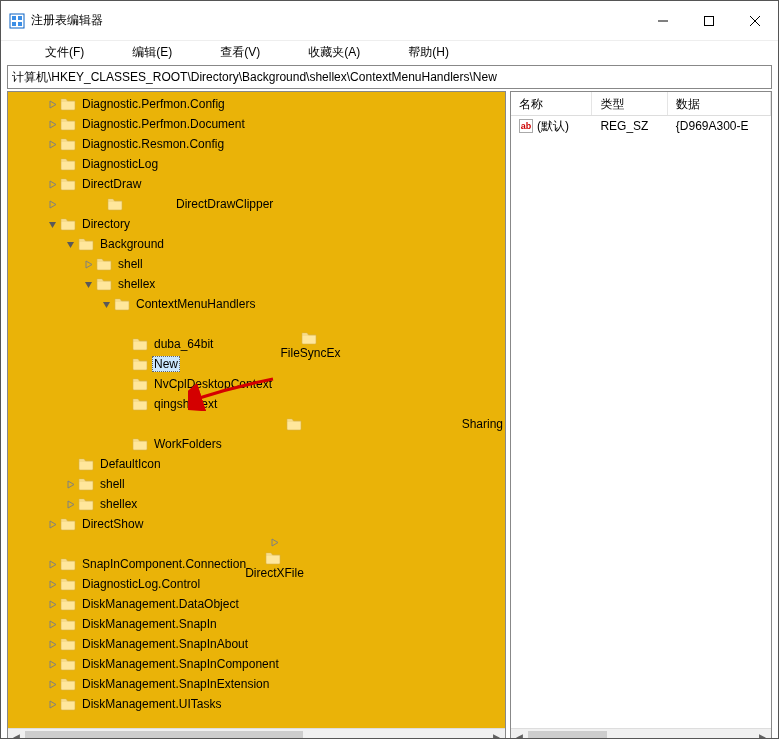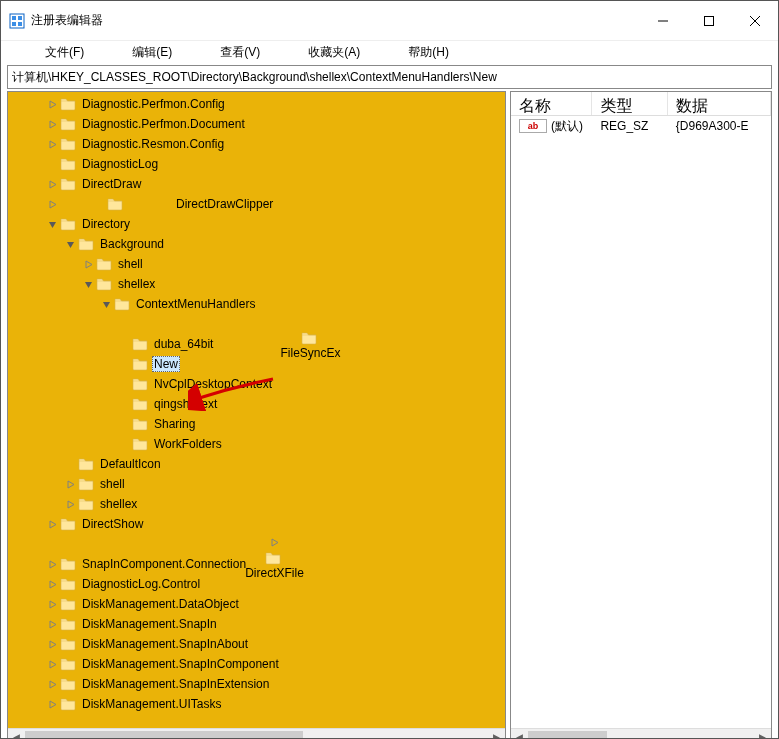--- a/index.html
+++ b/index.html
@@ -16,25 +16,25 @@
 .tree-pane { width: 499px; border: 1px solid #888; margin: 0 2px 2px 6px; overflow: hidden; position: relative; background: #eab308; }
 .tree-scroll { overflow: auto; height: 100%; }
 .tree { padding: 2px 0; white-space: nowrap; }
 .tree-row { display: flex; align-items: center; height: 20px; cursor: default; position: relative; }
 .tree-row.selected .row-label { background: #cce8ff; border: 1px dotted #666; padding: 0 1px; }
 .tw { width: 16px; height: 16px; display: inline-flex; align-items: center; justify-content: center; color: #666; font-size: 10px; flex-shrink: 0; }
 .folder-icon { width: 16px; height: 16px; margin-right: 4px; flex-shrink: 0; }
 .row-label { padding: 0 2px; }
 .list-pane { flex: 1; border: 1px solid #888; margin: 0 6px 2px 2px; background: #fff; display: flex; flex-direction: column; overflow: hidden; position: relative; }
 .list-header { display: flex; height: 24px; border-bottom: 1px solid #ddd; }
-.list-col { padding: 4px 8px; border-right: 1px solid #e5e5e5; font-size: 16px; }
+.list-col { padding: 4px 8px; border-right: 1px solid #e5e5e5; font-size: 12px; }
 .list-body { flex: 1; overflow: auto; }
 .list-row { display: flex; height: 20px; align-items: center; }
 .list-cell { padding: 2px 8px; font-size: 12px; display:flex; align-items:center; overflow:hidden; white-space:nowrap; }
-.string-icon { width: 28px; height: 14px; margin-right: 4px; display: inline-flex; align-items: center; justify-content: center; color: #c00; font-weight: bold; font-size: 9px; border: 1px solid #aaa; background: #fff; }
+.string-icon { width: 14px; height: 14px; margin-right: 4px; display: inline-flex; align-items: center; justify-content: center; color: #c00; font-weight: bold; font-size: 9px; border: 1px solid #aaa; background: #fff; }
 .scrollbar-h { position: absolute; bottom: 0; left: 0; right: 0; height: 17px; background: #f0f0f0; border-top: 1px solid #ddd; display: flex; align-items: center; }
 .sb-arrow { width: 17px; height: 17px; display:flex; align-items:center; justify-content:center; color:#606060; font-size:9px; }
 .sb-track { flex:1; height:100%; position:relative; }
 .sb-thumb { position:absolute; top:2px; bottom:2px; background:#cdcdcd; border-radius:0; }
 .arrow-annotation { position: absolute; left: 180px; top: 283px; pointer-events: none; }
 svg.folder { display:block; }
 </style>
 </head>
 <body>
 
@@ -278,21 +278,21 @@
           <div class="tree-row" style="padding-left: 108px;">
             <span class="tw"></span>
             <span class="folder-icon">
               <svg class="folder" width="16" height="16" viewBox="0 0 16 16">
                 <path d="M1 3 h5 l1.5 2 H15 v8 a1 1 0 0 1 -1 1 H2 a1 1 0 0 1 -1 -1 z" fill="#ffe79c" stroke="#d6b24a" stroke-width="0.6"></path>
                 <path d="M1 5 H15" stroke="#d6b24a" stroke-width="0.4"></path>
               </svg>
             </span>
             <span class="row-label">qingshellext</span>
           </div>
-          <div class="tree-row" style="padding-left: 108px;">
+          <div class="tree-row" style="padding-left: 108px; justify-content: space-between;">
             <span class="tw"></span>
             <span class="folder-icon">
               <svg class="folder" width="16" height="16" viewBox="0 0 16 16">
                 <path d="M1 3 h5 l1.5 2 H15 v8 a1 1 0 0 1 -1 1 H2 a1 1 0 0 1 -1 -1 z" fill="#ffe79c" stroke="#d6b24a" stroke-width="0.6"></path>
                 <path d="M1 5 H15" stroke="#d6b24a" stroke-width="0.4"></path>
               </svg>
             </span>
             <span class="row-label">Sharing</span>
           </div>
           <div class="tree-row" style="padding-left: 108px;">

